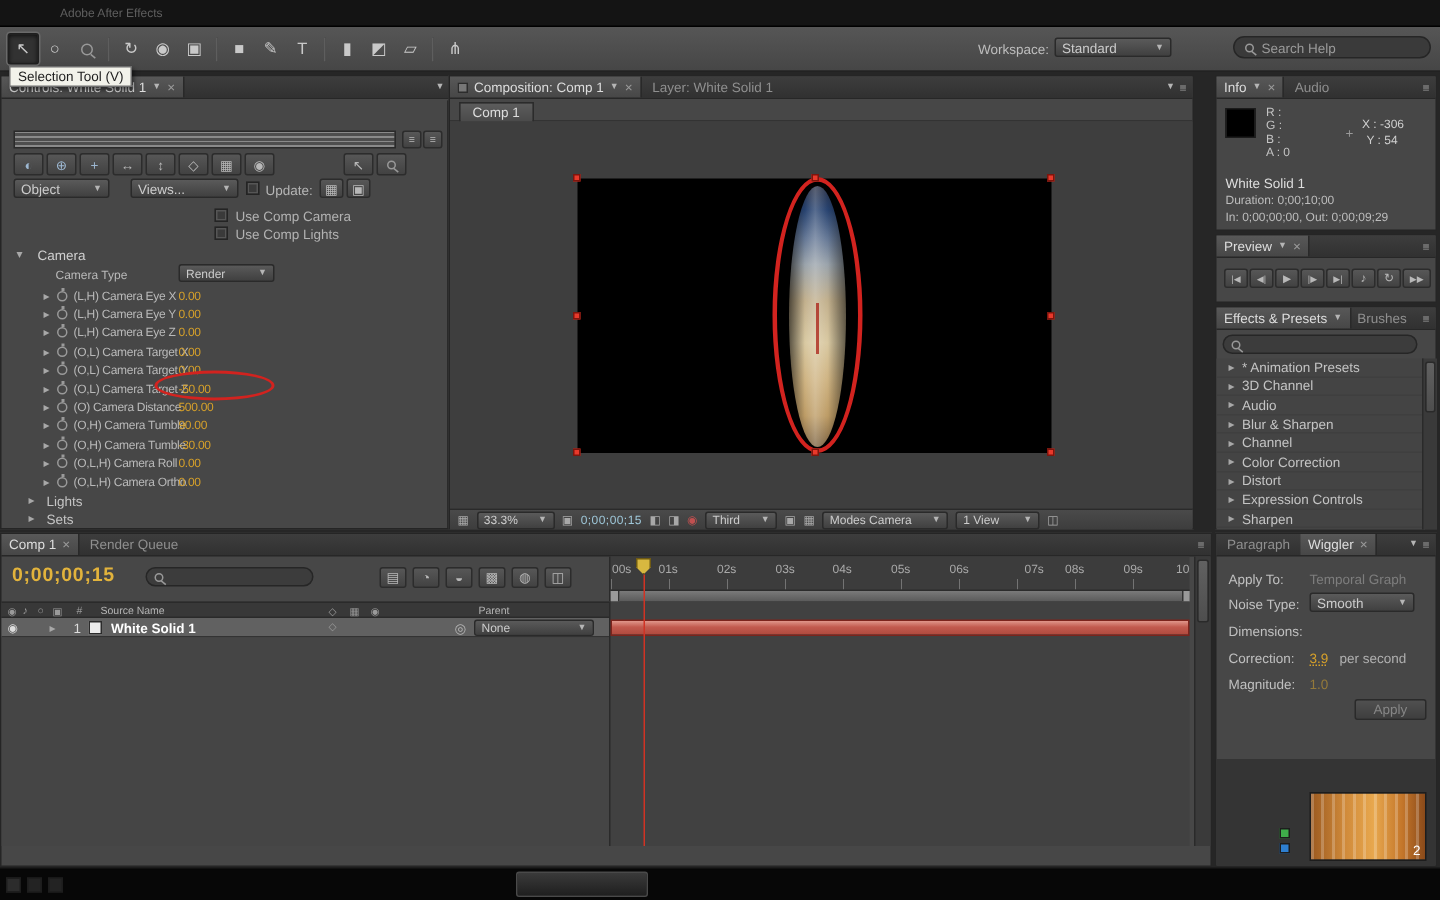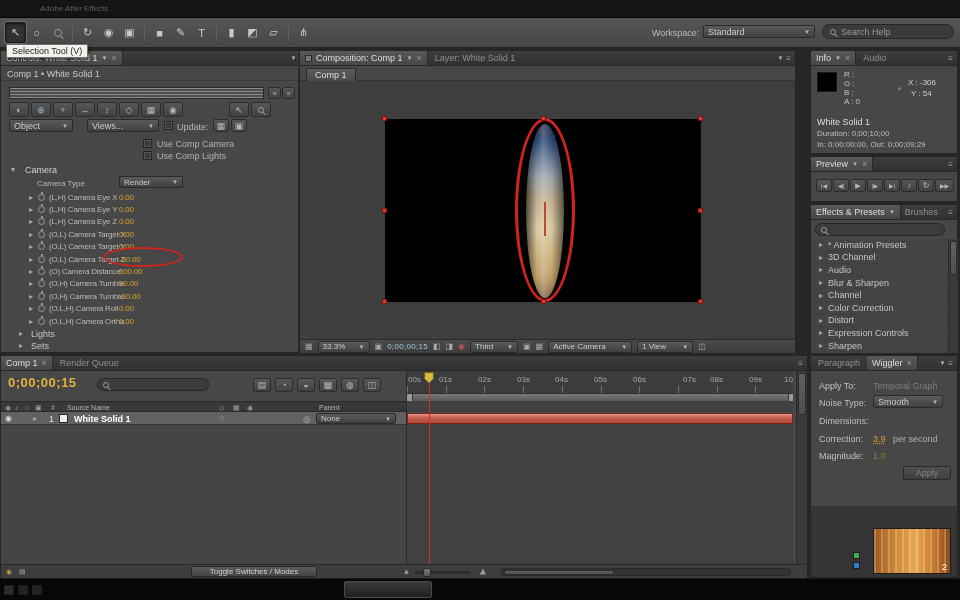--- a/index.html
+++ b/index.html
@@ -82,21 +82,21 @@
     </div>
   <div class="tool">
       <span>▱</span>
     </div>
   <div class="tsep"></div>
   <div class="tool">
       <span>⋔</span>
     </div>
 </div>
 <span class="lbl" style="left:652px;top:28px;color:#bdbdbd">Workspace:</span>
-<div class="dd" style="left:703px;top:25px;width:112px">
+<div class="dd" style="left:703px;top:25px;width:78px">
   <span>Standard</span>
   <span class="ar">▼</span>
 </div>
 <div class="abs" style="left:822px;top:24px;width:132px;height:15px;background:#3a3a3a;border:1px solid #262626;border-radius:8px;display:flex;align-items:center;gap:5px;padding:0 7px">
   <span class="mag"></span>
   <span style="color:#9a9a9a">Search Help</span>
 </div>
 
 <div class="abs" style="left:6px;top:44px;height:14px;background:#f2f2ea;border:1px solid #6f6f6f;color:#1d1d1d;font-size:9px;display:flex;align-items:center;padding:0 5px;z-index:90;box-shadow:1px 2px 3px rgba(0,0,0,.5)">
   <span>Selection Tool (V)</span>
@@ -106,23 +106,20 @@
   <div class="ph">
     <div class="tabA">
       <span>Controls: White Solid 1</span>
       <span class="ar">▼</span>
       <span class="xg">×</span>
     </div>
     <div class="pm">
         <span class="ar">▼</span>
         <span>≡</span>
       </div>
-  </div>
-  <div class="abs" style="left:0;top:16px;width:297px;height:14px;border-bottom:1px solid #3a3a3a;display:flex;align-items:center;padding:0 6px">
-    <span style="color:#c9c9c9">Comp 1 • White Solid 1</span>
   </div>
 
   <div class="abs" style="left:8px;top:36px;width:255px;height:12px;border:1px solid #2a2a2a;background:repeating-linear-gradient(180deg,#8a8a8a 0 1px,#4e4e4e 1px 3px)"></div>
   <div class="ic" style="left:267px;top:36px;width:13px;height:12px;font-size:7px">
       <span>≡</span>
     </div>
   <div class="ic" style="left:281px;top:36px;width:13px;height:12px;font-size:7px">
       <span>≡</span>
     </div>
 
@@ -323,21 +320,21 @@
     <span style="color:#a8a8a8">◧</span>
     <span style="color:#a8a8a8">◨</span>
     <span style="color:#c05050">◉</span>
     <div class="dd" style="position:static;width:48px;height:12px;font-size:8px">
       <span>Third</span>
       <span class="ar">▼</span>
     </div>
     <span style="color:#a8a8a8">▣</span>
     <span style="color:#a8a8a8">▦</span>
     <div class="dd" style="position:static;width:84px;height:12px;font-size:8px">
-      <span>Active Camera</span>
+      <span>Modes Camera</span>
       <span class="ar">▼</span>
     </div>
     <div class="dd" style="position:static;width:56px;height:12px;font-size:8px">
       <span>1 View</span>
       <span class="ar">▼</span>
     </div>
     <span style="color:#a8a8a8">◫</span>
   </div>
 </div>
 
@@ -594,35 +591,20 @@
   <div class="abs" style="left:406px;top:57px;width:386px;height:11px;background:linear-gradient(#e0968a,#c25a4e 45%,#b04a3e);border:1px solid #7c241c"></div>
   <div class="abs" style="left:0;top:69px;width:405px;height:139px;background:#454545"></div>
 
   <div class="abs" style="left:423px;top:16px;width:10px;height:11px;background:#d8b840;border:1px solid #6f5a12;clip-path:polygon(0 0,100% 0,100% 55%,50% 100%,0 55%);z-index:30"></div>
   <div class="abs" style="left:428px;top:27px;width:1px;height:181px;background:#d03324;z-index:29"></div>
 
   <div class="scroll" style="left:795px;top:15px;width:11px;height:193px">
     <div class="thumbv" style="left:1px;top:2px;width:8px;height:42px"></div>
   </div>
 
-  <div class="abs" style="left:0;top:208px;width:806px;height:14px;background:#3d3d3d;border-top:1px solid #2a2a2a">
-    <span class="lbl" style="left:5px;top:3px;font-size:7px;color:#b8a243">◉</span>
-    <span class="lbl" style="left:18px;top:3px;font-size:7px;color:#9a9a9a">▤</span>
-    <div class="abs" style="left:190px;top:1px;width:126px;height:11px;background:linear-gradient(#5c5c5c,#454545);border:1px solid #2a2a2a;border-radius:2px;display:flex;align-items:center;justify-content:center">
-      <span style="font-size:8px;color:#cfcfcf">Toggle Switches / Modes</span>
-    </div>
-    <span class="lbl" style="left:402px;top:3px;font-size:6px;color:#9a9a9a;transform:rotate(-90deg)">▶</span>
-    <div class="abs" style="left:414px;top:6px;width:56px;height:3px;background:#2c2c2c;border-radius:2px">
-      <div class="abs" style="left:8px;top:-3px;width:8px;height:9px;background:linear-gradient(#777,#555);border:1px solid #2a2a2a;border-radius:2px"></div>
-    </div>
-    <span class="lbl" style="left:478px;top:2px;font-size:8px;color:#9a9a9a;transform:rotate(-90deg)">▶</span>
-    <div class="abs" style="left:500px;top:3px;width:290px;height:8px;background:#333;border:1px solid #292929;border-radius:3px">
-      <div class="thumbv" style="left:2px;top:1px;width:110px;height:5px"></div>
-    </div>
-  </div>
 </div>
 
 <div class="abs" style="left:0;top:578px;width:960px;height:22px;background:#070707;border-top:1px solid #1c1c1c">
   <div class="chip" style="left:4px;top:6px;width:10px;height:10px;background:#2c2c2c"></div>
   <div class="chip" style="left:18px;top:6px;width:10px;height:10px;background:#232323"></div>
   <div class="chip" style="left:32px;top:6px;width:10px;height:10px;background:#232323"></div>
   <div class="abs" style="left:344px;top:2px;width:88px;height:17px;background:linear-gradient(#3a3a3a,#1f1f1f);border:1px solid #4a4a4a;border-radius:2px"></div>
 </div>
 
 </body></html>

